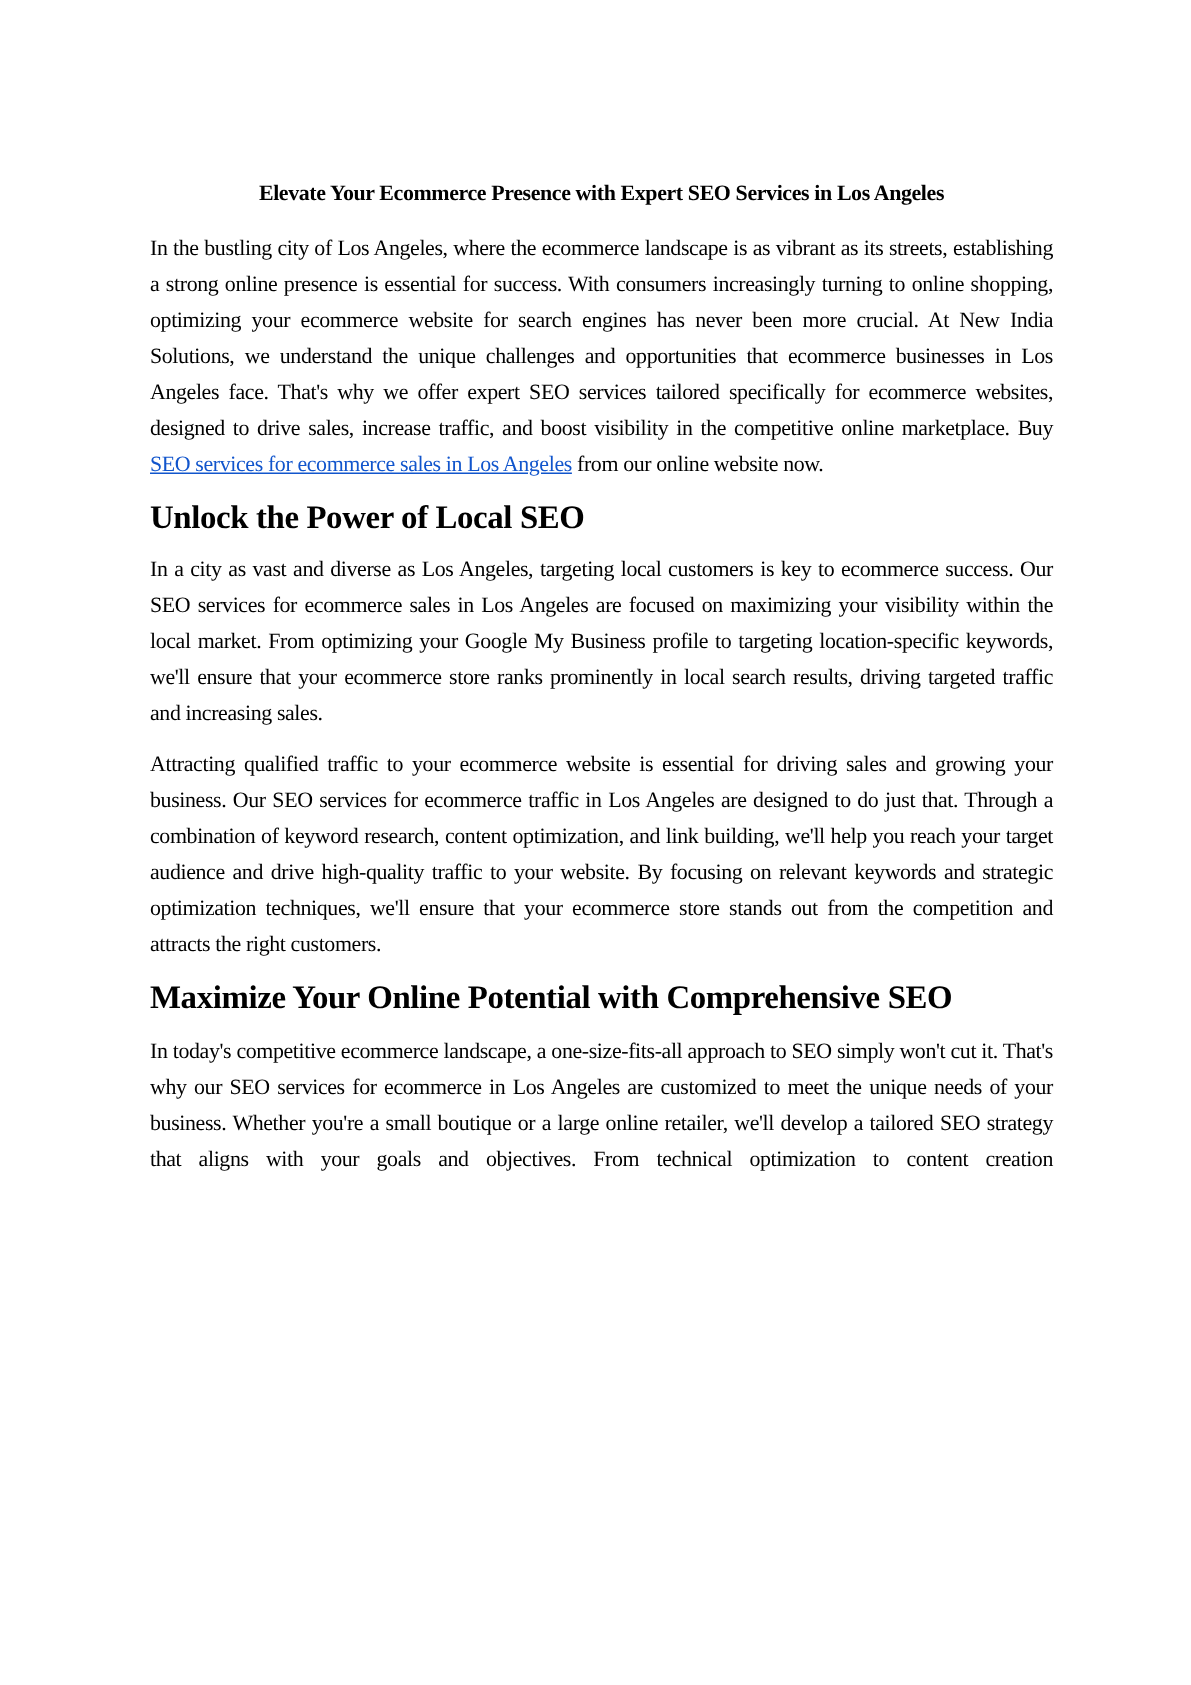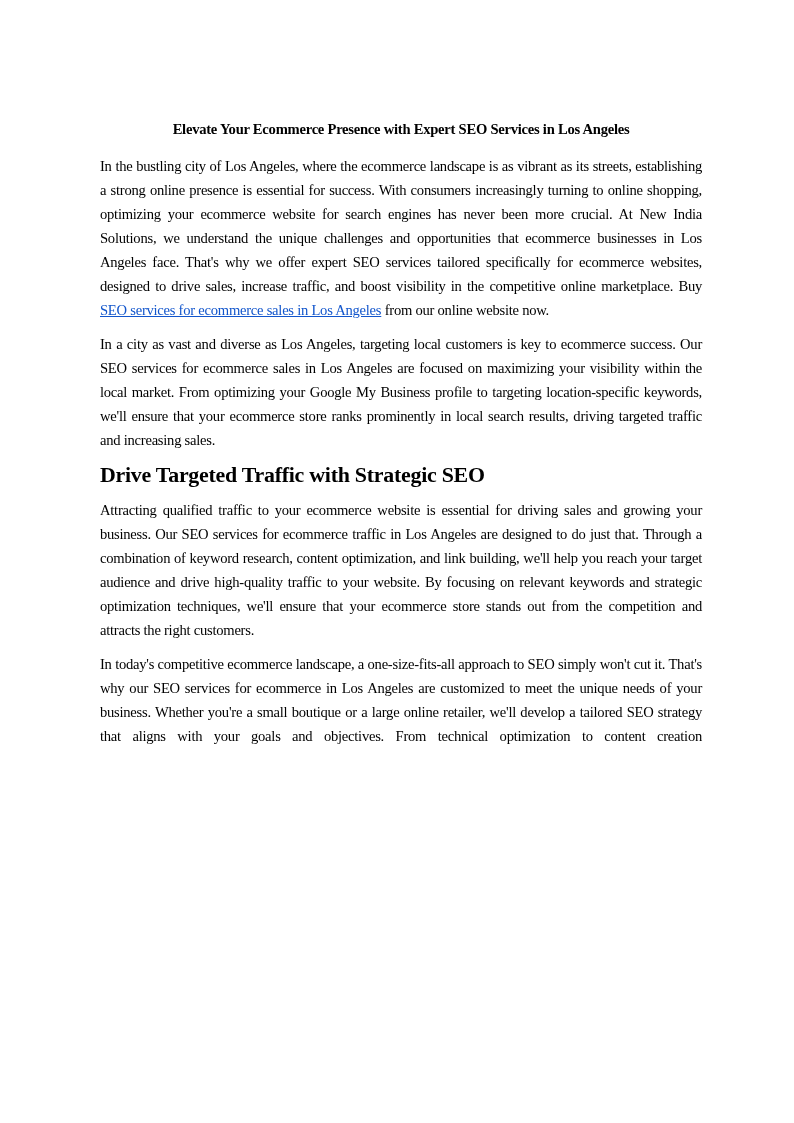--- a/index.html
+++ b/index.html
@@ -49,19 +49,20 @@
   }
 </style>
 </head>
 <body>
 
 <div class="page">
   <h1 class="doc-title">Elevate Your Ecommerce Presence with Expert SEO Services in Los Angeles</h1>
 
   <p class="para"><span>In the bustling city of Los Angeles, where the ecommerce landscape is as vibrant as its streets, establishing a strong online presence is essential for success. With consumers increasingly turning to online shopping, optimizing your ecommerce website for search engines has never been more crucial. At New India Solutions, we understand the unique challenges and opportunities that ecommerce businesses in Los Angeles face. That's why we offer expert SEO services tailored specifically for ecommerce websites, designed to drive sales, increase traffic, and boost visibility in the competitive online marketplace. Buy </span><a class="link">SEO services for ecommerce sales in Los Angeles</a><span> from our online website now.</span></p>
 
+  <h2 class="section-heading">Unlock the Power of Local SEO</h2>
   <p class="para">In a city as vast and diverse as Los Angeles, targeting local customers is key to ecommerce success. Our SEO services for ecommerce sales in Los Angeles are focused on maximizing your visibility within the local market. From optimizing your Google My Business profile to targeting location-specific keywords, we'll ensure that your ecommerce store ranks prominently in local search results, driving targeted traffic and increasing sales.</p>
 
-  <h2 class="section-heading">Drive Targeted Traffic with Strategic SEO</h2>
   <p class="para">Attracting qualified traffic to your ecommerce website is essential for driving sales and growing your business. Our SEO services for ecommerce traffic in Los Angeles are designed to do just that. Through a combination of keyword research, content optimization, and link building, we'll help you reach your target audience and drive high-quality traffic to your website. By focusing on relevant keywords and strategic optimization techniques, we'll ensure that your ecommerce store stands out from the competition and attracts the right customers.</p>
 
+  <h2 class="section-heading">Maximize Your Online Potential with Comprehensive SEO</h2>
   <p class="para" style="text-align-last: justify;">In today's competitive ecommerce landscape, a one-size-fits-all approach to SEO simply won't cut it. That's why our SEO services for ecommerce in Los Angeles are customized to meet the unique needs of your business. Whether you're a small boutique or a large online retailer, we'll develop a tailored SEO strategy that aligns with your goals and objectives. From technical optimization to content creation</p>
 </div>
 
 </body></html>

